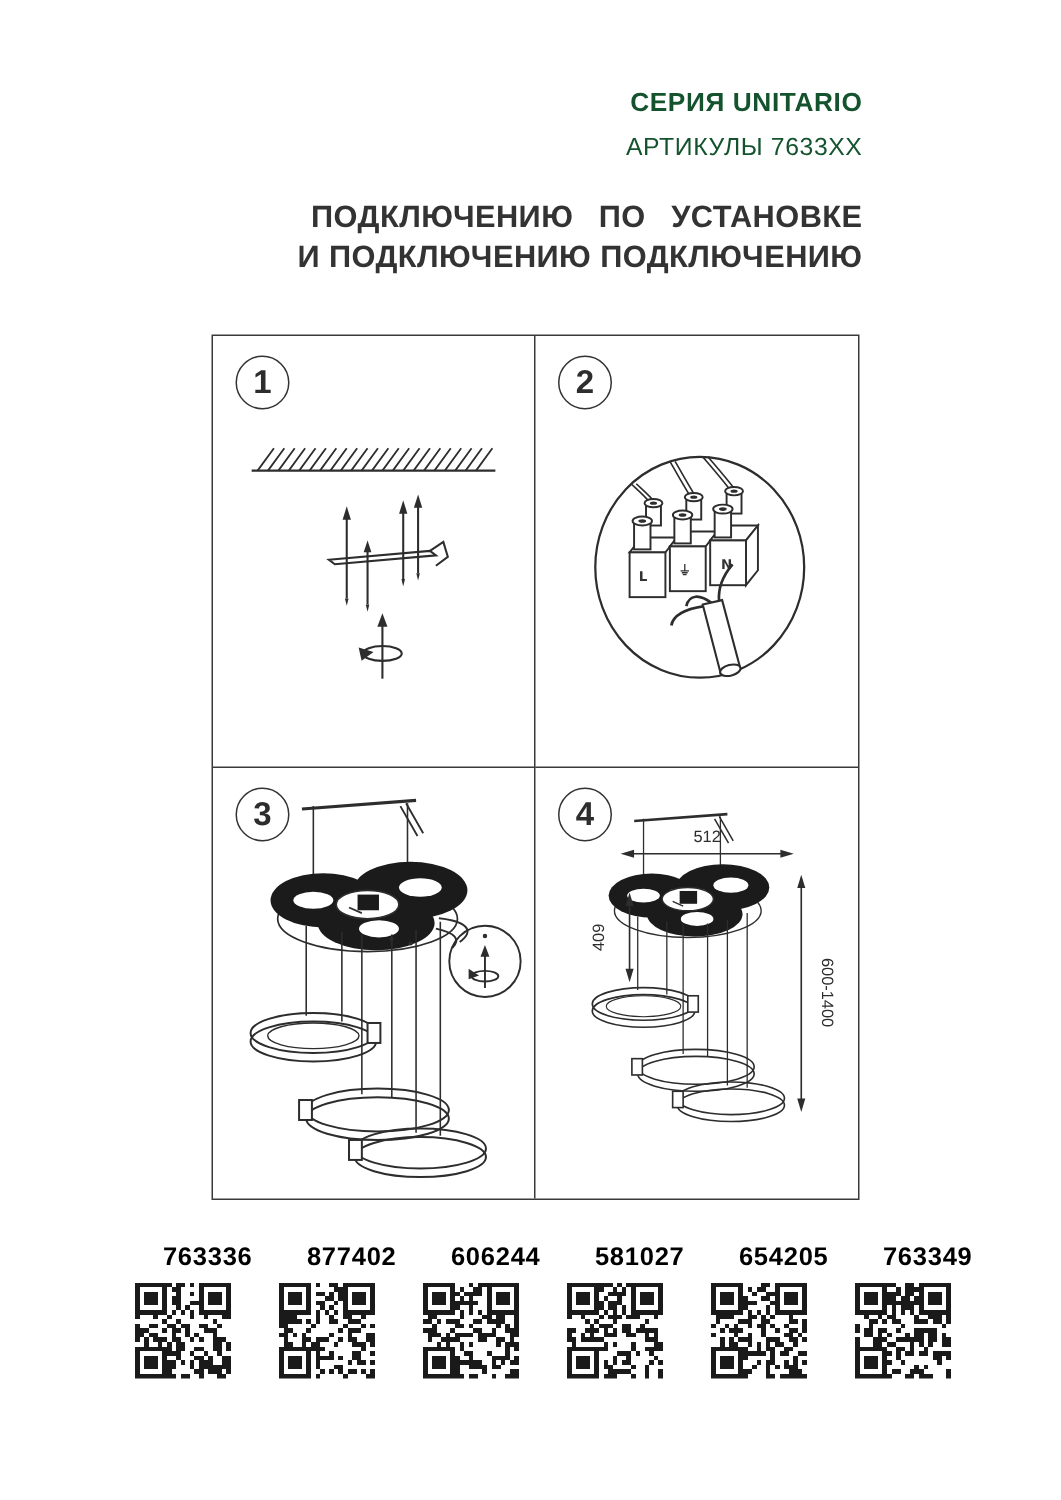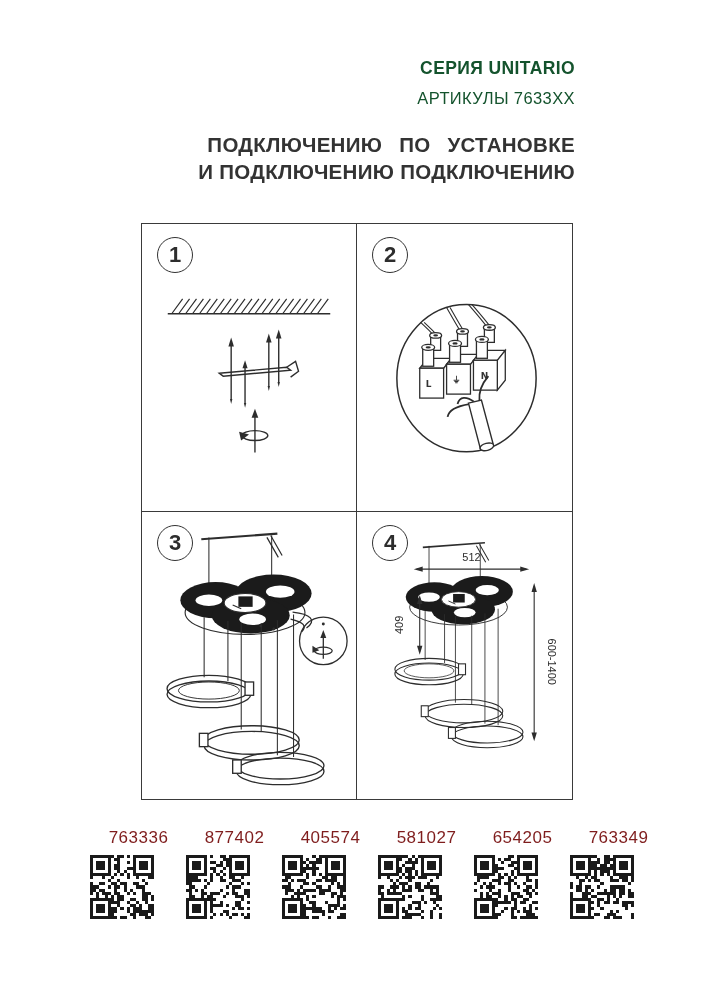--- a/index.html
+++ b/index.html
@@ -28,21 +28,21 @@
            z-index:2; background:#fff; }
 
   svg.fig { position:absolute; inset:0; width:100%; height:100%; }
   svg text { font-family:"Liberation Sans","DejaVu Sans",sans-serif; }
   .dim-text { font-size:11px; fill:#2d2d2d; }
   .term-label { font-size:9px; font-weight:bold; fill:#333; font-family:"DejaVu Sans",sans-serif; }
 
   .qr-row { position:absolute; left:74px; top:828px; width:576px;
             display:grid; grid-template-columns:repeat(6,96px); }
   .qr-col { display:flex; flex-direction:column; align-items:center; }
-  .qr-label { font-size:17px; font-weight:normal; color:#7f1d1d; letter-spacing:.5px;margin-left:33px; }
+  .qr-label { font-size:17px; font-weight:bold; color:#000000; letter-spacing:.5px;margin-left:33px; }
   .qr-box { margin-top:7px; width:64px; height:64px; background:#fff; }
 </style>
 </head>
 <body>
 
 <div class="page">
 
   <div class="header">
     <div class="series">СЕРИЯ UNITARIO</div>
     <div class="articles">АРТИКУЛЫ 7633ХХ</div>
@@ -706,21 +706,21 @@
             <rect x="12" y="60" width="3" height="3"></rect>
             <rect x="15" y="60" width="3" height="3"></rect>
             <rect x="18" y="60" width="3" height="3"></rect>
             <rect x="24" y="60" width="3" height="3"></rect>
             <rect x="42" y="60" width="3" height="3"></rect>
             <rect x="57" y="60" width="3" height="3"></rect>
             <rect x="60" y="60" width="3" height="3"></rect>
           </svg></div>
     </div>
     <div class="qr-col">
-      <div class="qr-label">405574</div>
+      <div class="qr-label">606244</div>
       <div class="qr-box"><svg viewBox="0 0 63 63" width="64" height="64" fill="#1a1a1a" shape-rendering="crispEdges">
             <rect x="0" y="0" width="3" height="3"></rect>
             <rect x="3" y="0" width="3" height="3"></rect>
             <rect x="6" y="0" width="3" height="3"></rect>
             <rect x="9" y="0" width="3" height="3"></rect>
             <rect x="12" y="0" width="3" height="3"></rect>
             <rect x="15" y="0" width="3" height="3"></rect>
             <rect x="18" y="0" width="3" height="3"></rect>
             <rect x="30" y="0" width="3" height="3"></rect>
             <rect x="36" y="0" width="3" height="3"></rect>

